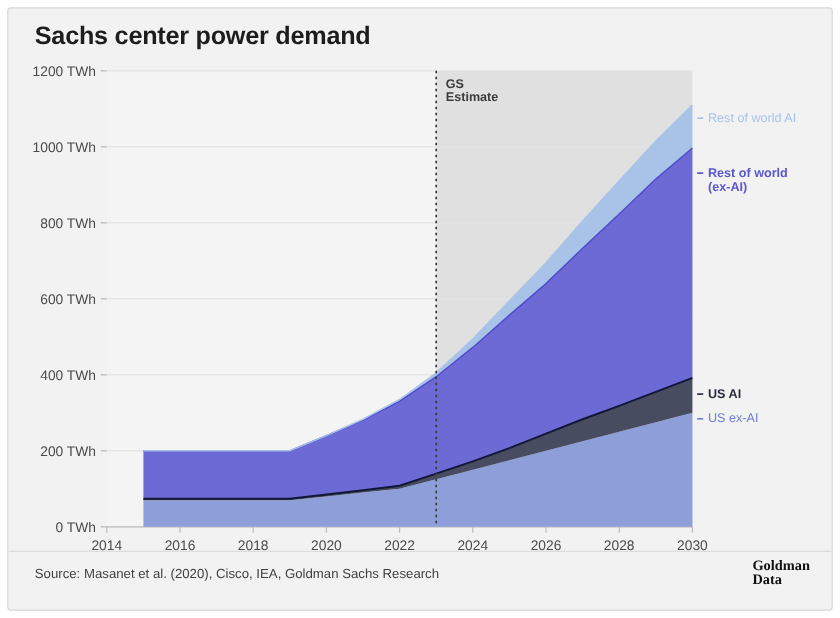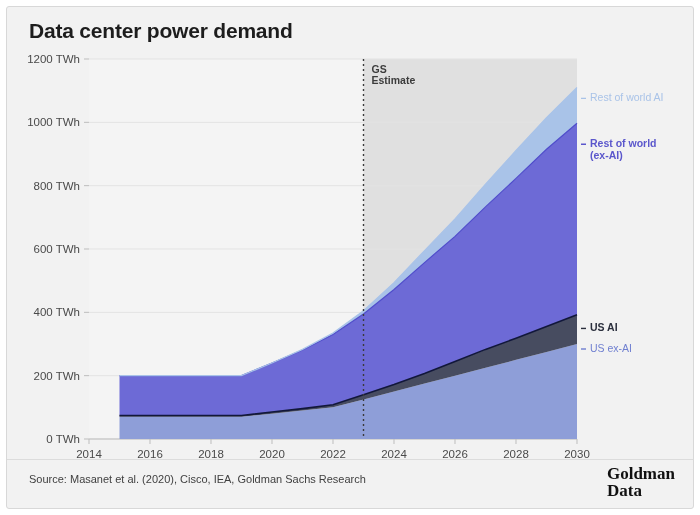--- a/index.html
+++ b/index.html
@@ -23,31 +23,31 @@
   .xtick{text-anchor:middle;}
   .ann{font-family:"Liberation Sans",sans-serif;font-size:10.5px;font-weight:bold;fill:#3c3c3c;}
   .lg{font-family:"Liberation Sans",sans-serif;font-size:10.5px;font-weight:bold;}
   .lg-light{font-weight:normal;}
   #source{
     position:absolute;left:22px;top:466px;
     font-size:11px;color:#3f3f3f;white-space:nowrap;
   }
   #logo{
     position:absolute;right:18px;top:458px;
-    font-family:"Liberation Serif",serif;font-weight:bold;font-size:17px;
+    font-family:"Liberation Serif",serif;font-weight:bold;font-size:12px;
     color:#111;line-height:1.02;text-align:left;
   }
   #divider{position:absolute;left:0;top:452px;width:688px;height:1px;background:#dcdcdc;}
 </style>
 </head>
 <body>
 
 <div id="card">
 
-  <div id="title">Data center power demand</div>
+  <div id="title">Sachs center power demand</div>
 
   <div id="plotwrap">
     <svg id="chart" width="688" height="460" viewBox="0 0 688 460">
         <rect x="82" y="52" width="488" height="380" fill="#f4f4f4"></rect>
         <rect x="356.5" y="52" width="213.5" height="380" fill="#e0e0e0"></rect>
         <line x1="82" y1="432" x2="570" y2="432" stroke="#e3e3e3" stroke-width="1"></line>
         <line x1="77" y1="432" x2="82" y2="432" stroke="#bdbdbd" stroke-width="1"></line>
         <text x="73" y="436" class="ytick">0 TWh</text>
         <line x1="82" y1="368.6666666666667" x2="570" y2="368.6666666666667" stroke="#e3e3e3" stroke-width="1"></line>
         <line x1="77" y1="368.6666666666667" x2="82" y2="368.6666666666667" stroke="#bdbdbd" stroke-width="1"></line>

